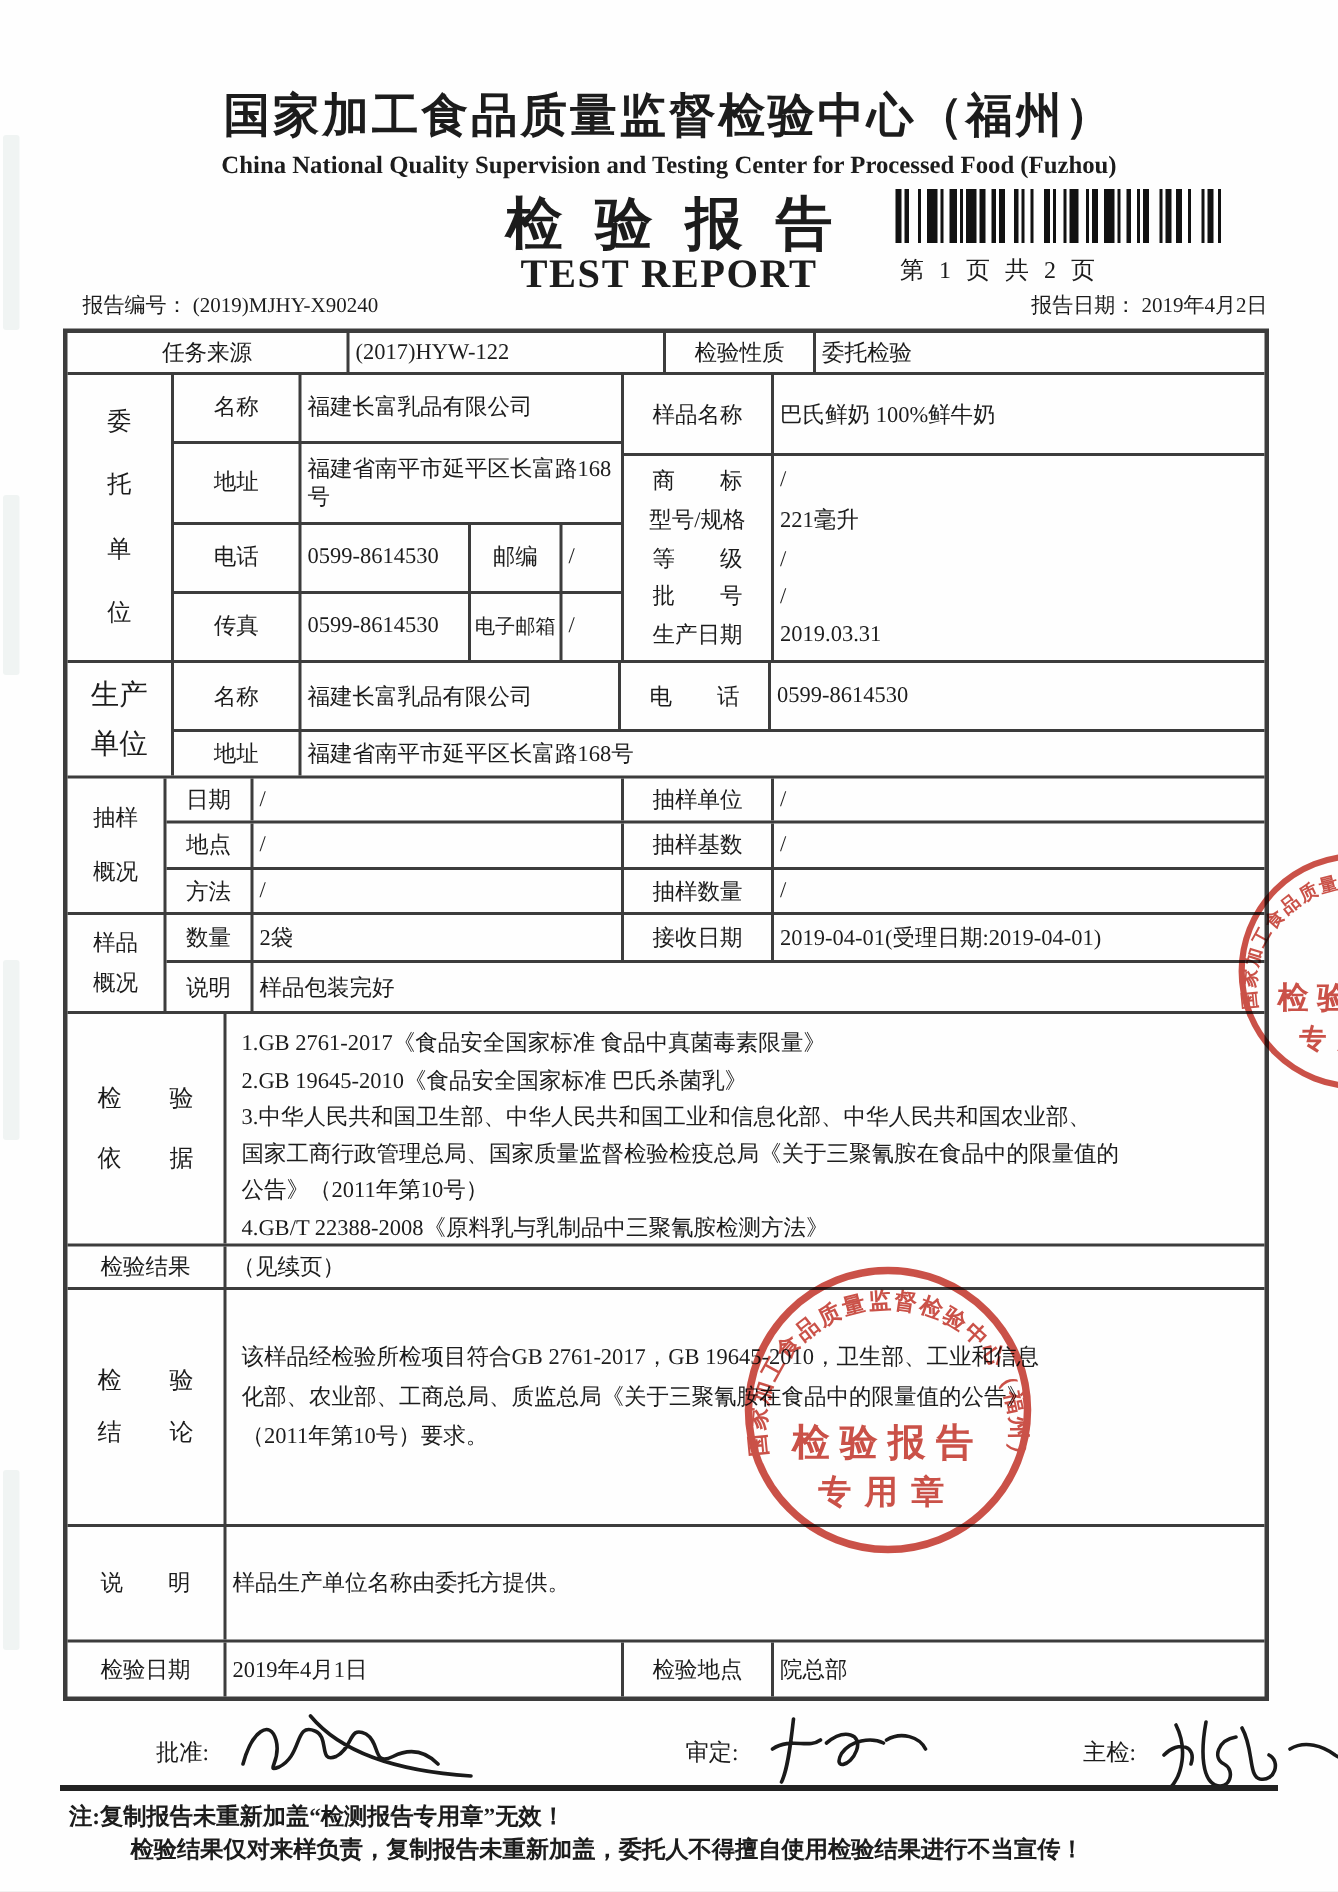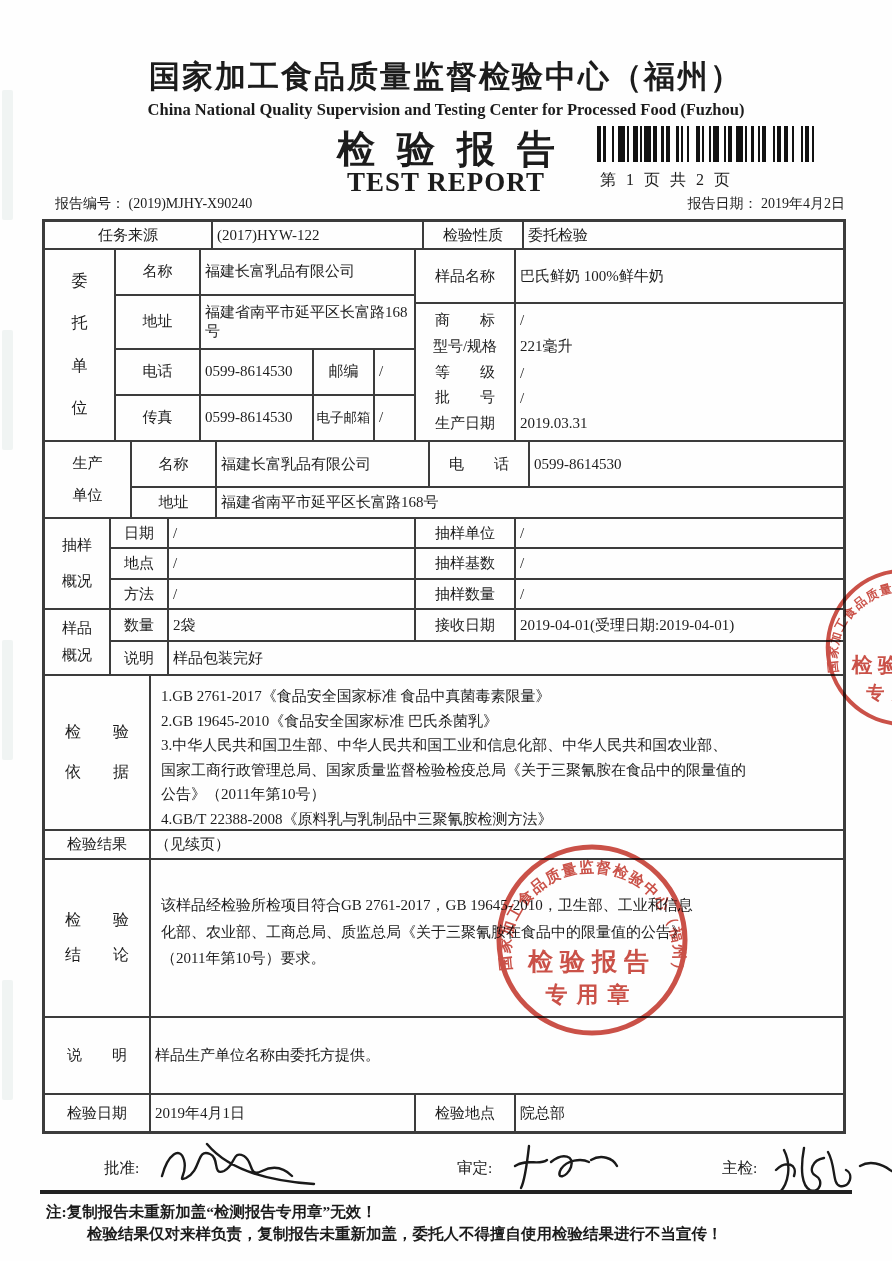--- a/index.html
+++ b/index.html
@@ -132,21 +132,21 @@
     </div>
   <div class="pageinfo">第 1 页  共 2 页</div>
   <div class="repline">
     <span>报告编号： (2019)MJHY-X90240</span>
     <span>报告日期： 2019年4月2日</span>
   </div>
 
   <div class="tbl">
 
     <div class="band" style="height:28px">
-      <div class="lab br" style="width:168px">任务来源</div>
+      <div class="lab br" style="width:188px">任务来源</div>
       <div class="val br" style="width:211px">(2017)HYW-122</div>
       <div class="lab br" style="width:100px">检验性质</div>
       <div class="val" style="flex:1">委托检验</div>
     </div>
 
     <div class="band" style="height:192px">
       <div class="vcell br" style="width:71px">
         <span>委</span>
         <span>托</span>
         <span>单</span>
@@ -192,21 +192,21 @@
             <div class="val">221毫升</div>
             <div class="val">/</div>
             <div class="val">/</div>
             <div class="val">2019.03.31</div>
           </div>
         </div>
       </div>
     </div>
 
     <div class="band" style="height:77px">
-      <div class="vcell br" style="width:87px;font-size:15px">
+      <div class="vcell br" style="width:71px;font-size:19px">
         <span>生产</span>
         <span>单位</span>
       </div>
       <div class="rows" style="flex:1">
         <div class="row bb" style="height:46px">
           <div class="lab br" style="width:85px">名称</div>
           <div class="val br" style="width:213px">福建长富乳品有限公司</div>
           <div class="lab br" style="width:100px">电　　话</div>
           <div class="val" style="flex:1">0599-8614530</div>
         </div>

